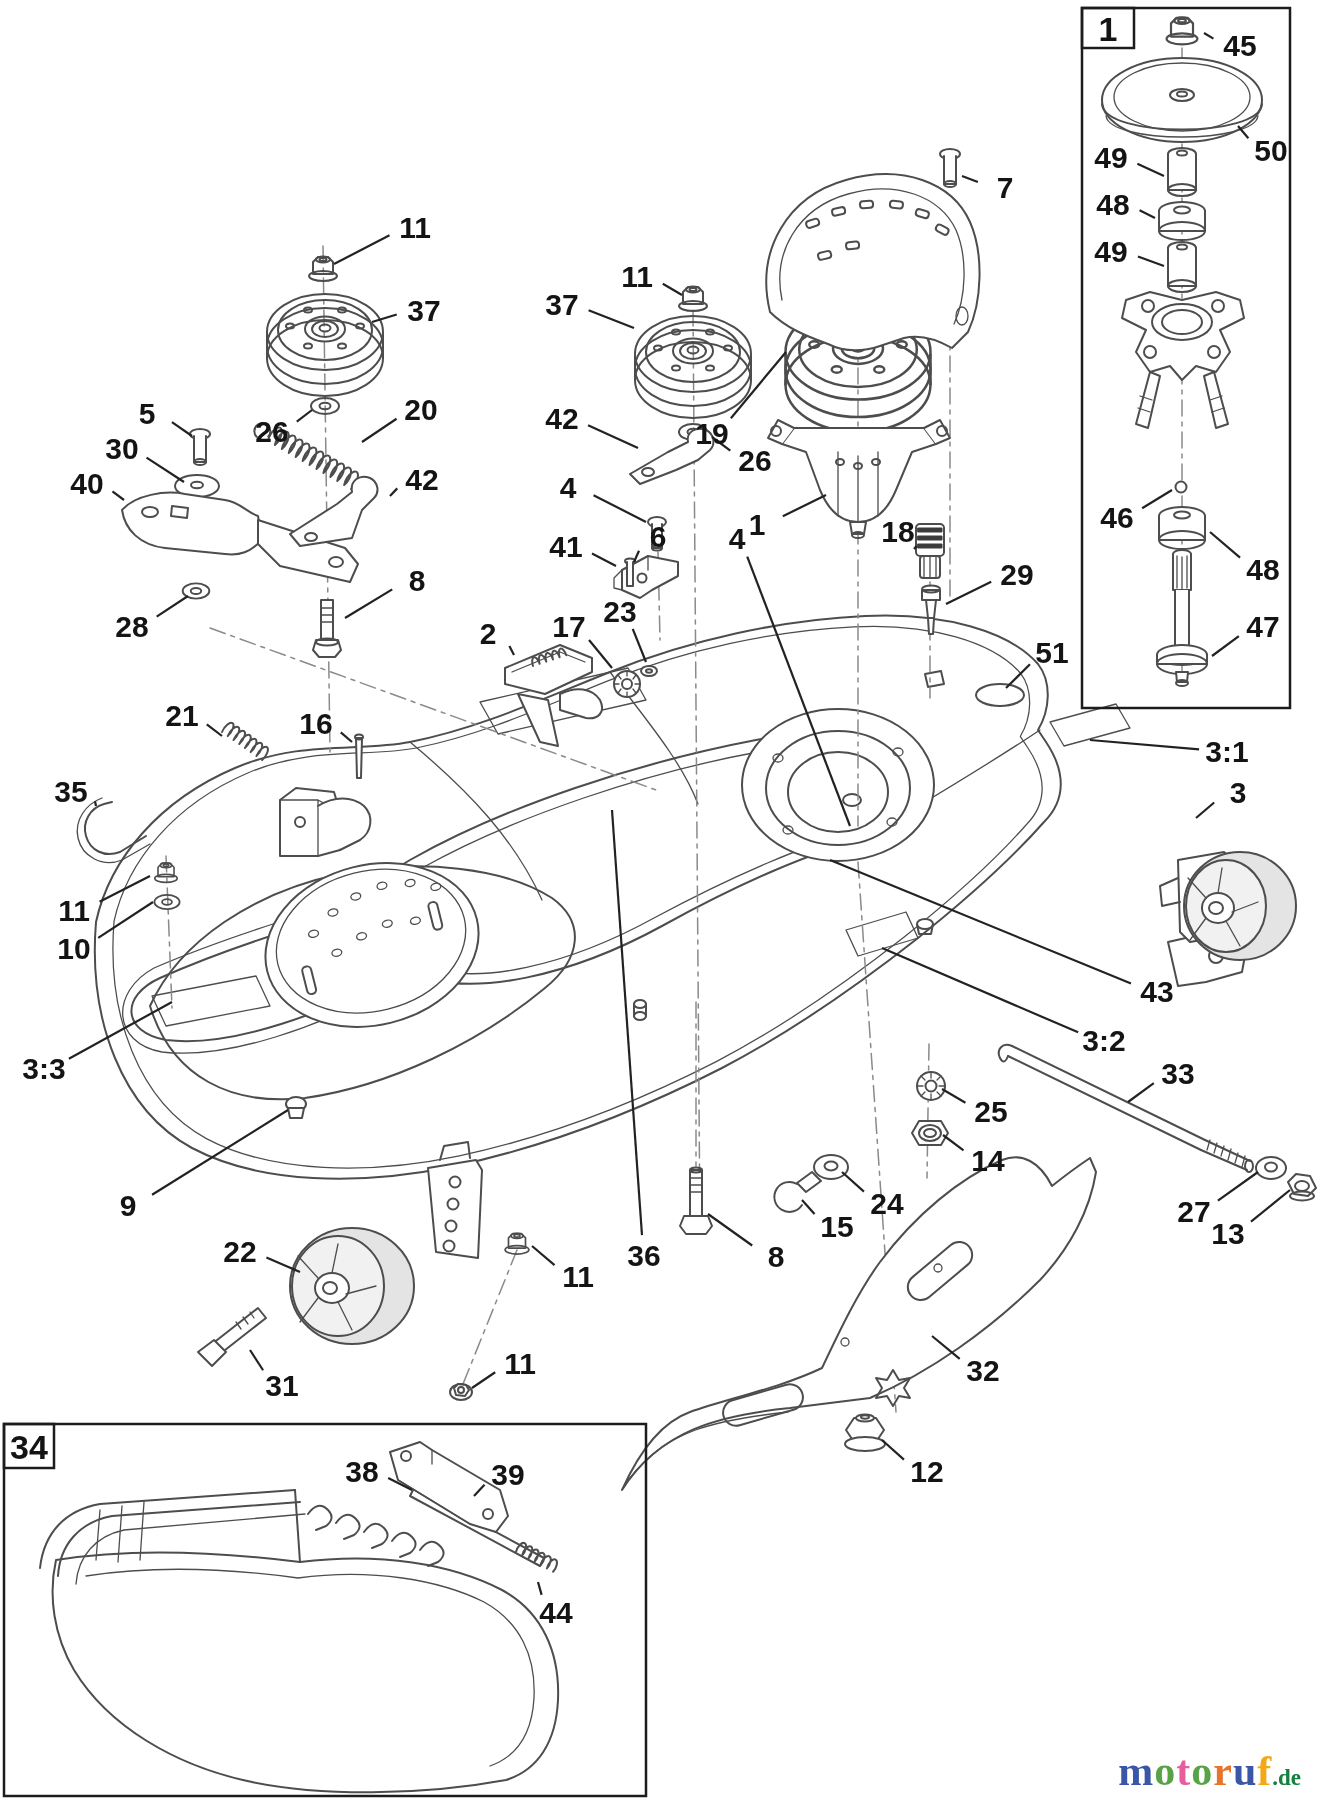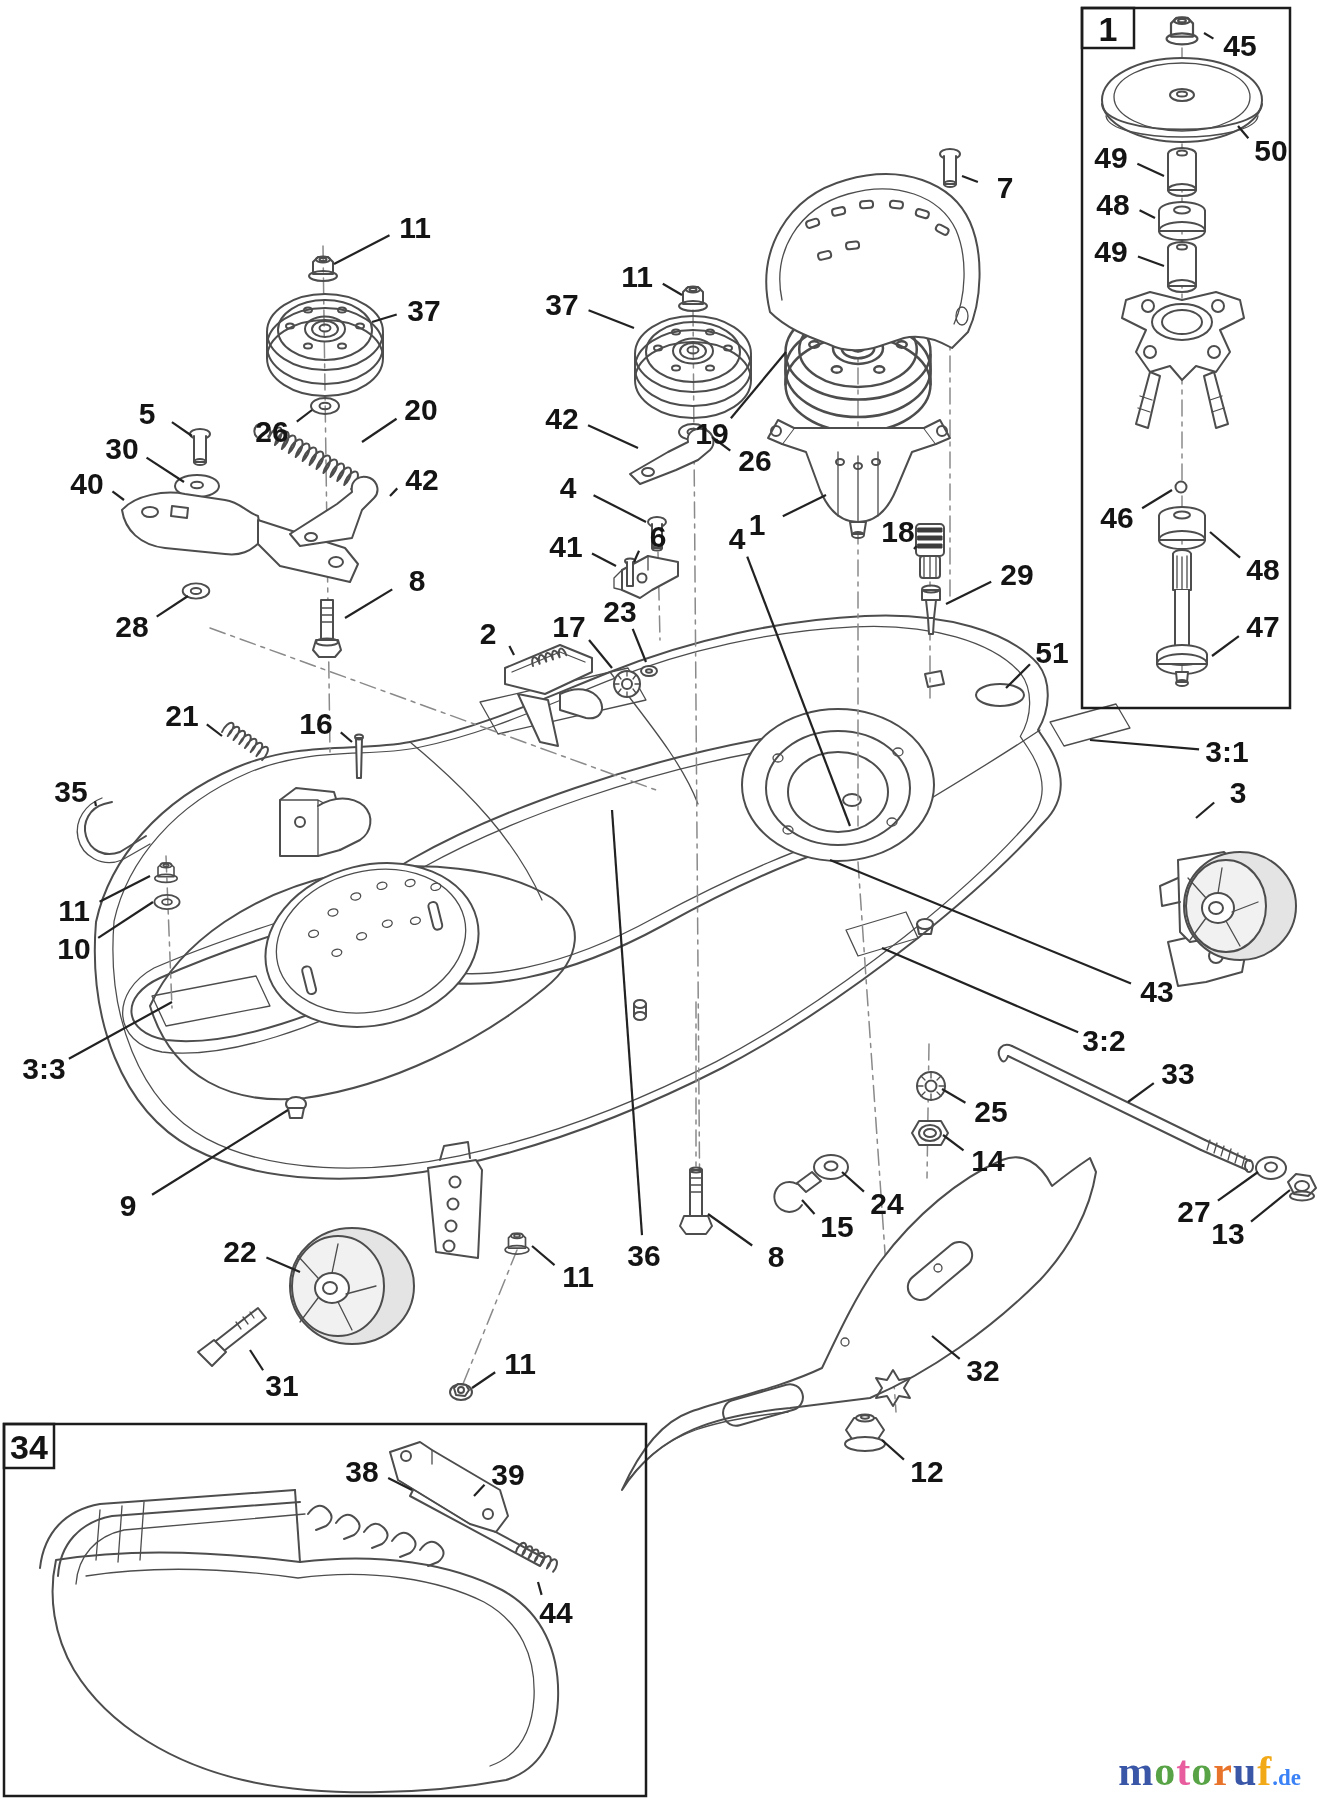--- a/index.html
+++ b/index.html
@@ -13,21 +13,21 @@
   .art .g2{fill:#f1f1f1;}
   .art .dk{fill:#3c3c3c;stroke:#3c3c3c;stroke-width:1;}
   .art .thin{stroke-width:1.3;}
   .cl{stroke:#8a8a8a;stroke-width:1.5;fill:none;stroke-dasharray:16 6 4 6;}
   .box{stroke:#1c1c1c;stroke-width:2.5;fill:none;}
   .co{font:bold 30px "Liberation Sans",sans-serif;fill:#141414;}
   .co-big{font:bold 34px "Liberation Sans",sans-serif;fill:#141414;}
   .ln{stroke:#222;stroke-width:2.2;fill:none;}
   .watermark{position:absolute;right:16px;bottom:8px;font-family:"Liberation Serif",serif;
              font-weight:bold;font-size:42px;line-height:1;letter-spacing:1px;}
-  .watermark .de{font-size:23px;color:#3b82f6;letter-spacing:0;}
+  .watermark .de{font-size:23px;color:#15803d;letter-spacing:0;}
 </style>
 </head>
 <body>
 
 <div class="stage">
 <svg width="1317" height="1800" viewBox="0 0 1317 1800" xmlns="http://www.w3.org/2000/svg" xmlns:xlink="http://www.w3.org/1999/xlink">
 
   <defs>
     <g id="fnut">
       <ellipse cx="0" cy="8" rx="14" ry="5" class="wf"></ellipse>

